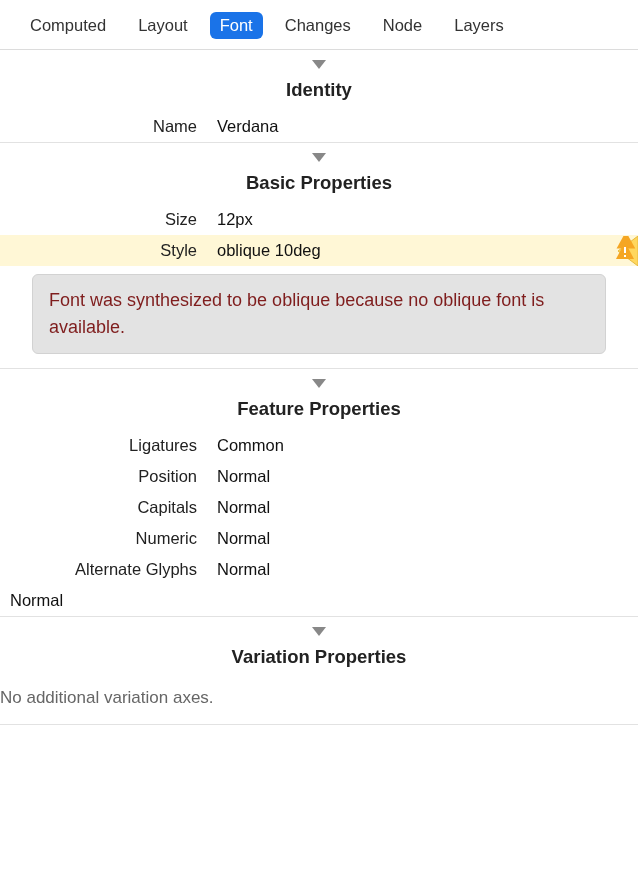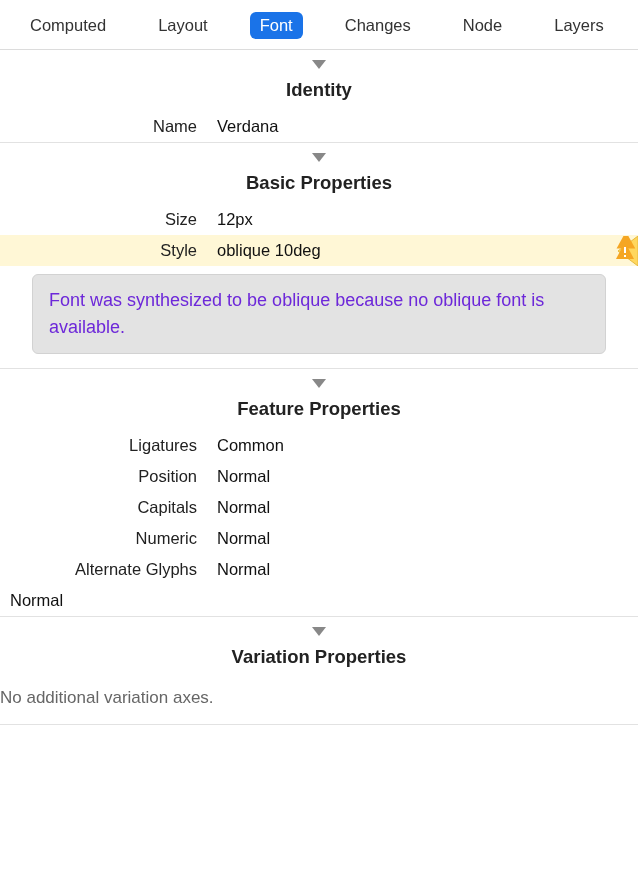--- a/index.html
+++ b/index.html
@@ -5,21 +5,21 @@
   * { box-sizing: border-box; margin: 0; padding: 0; }
   body {
     font-family: -apple-system, BlinkMacSystemFont, "Segoe UI", Helvetica, Arial, sans-serif;
     font-size: 16.5px;
     color: #222;
     background: #fff;
     width: 638px;
   }
   .tabs {
     display: flex;
-    gap: 32px;
+    gap: 12px;
     padding: 12px 20px 10px 20px;
     border-bottom: 1px solid #dcdcdc;
     align-items: flex-end;
   }
   .tab {
     cursor: pointer;
     color: #333;
     padding: 4px 10px;
     border-radius: 6px;
   }
@@ -75,21 +75,21 @@
     display: flex;
     align-items: center;
   }
   .tooltip-box {
     margin: 8px 32px 14px 32px;
     background: #e3e3e3;
     border: 1px solid #d2d2d2;
     border-radius: 6px;
     padding: 12px 16px;
     font-size: 18px;
-    color: #6d28d9;
+    color: #7f1d1d;
     line-height: 1.5;
   }
   .empty-msg {
     text-align: left;
     padding: 10px 0 16px 0;
     color: #666;
     font-size: 17px;
   }
 </style>
 </head>

